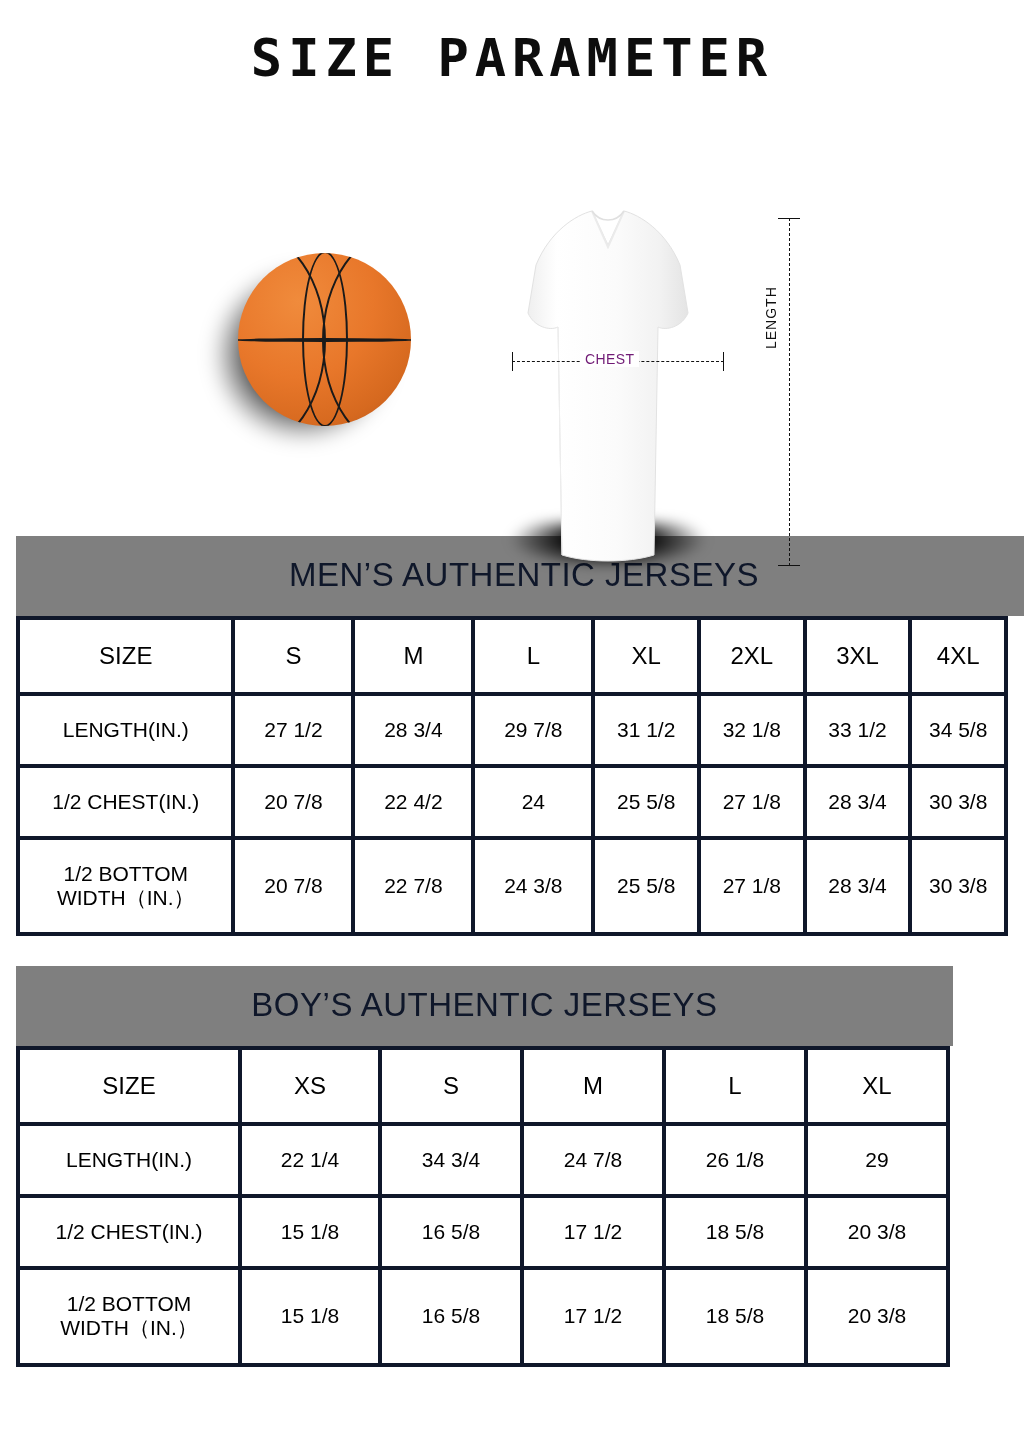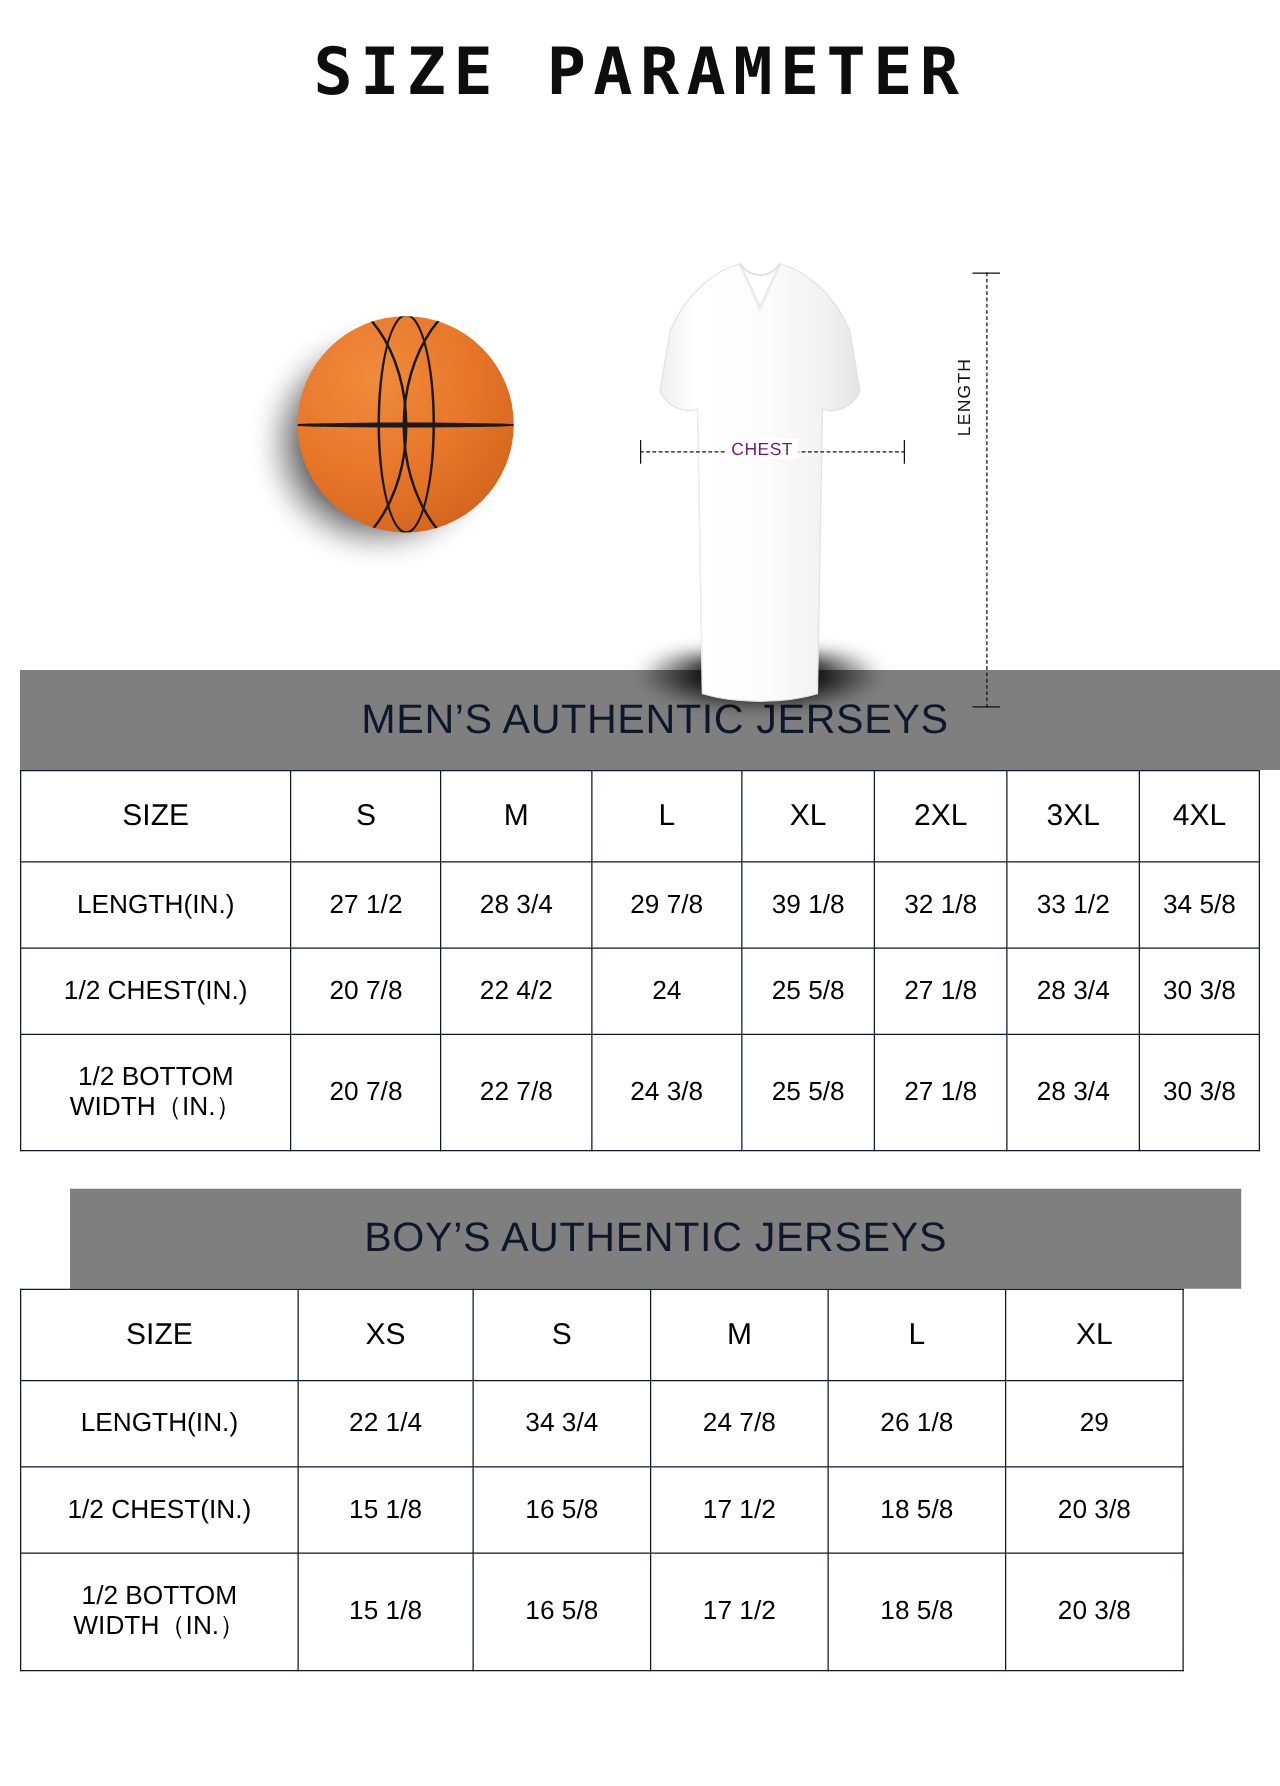--- a/index.html
+++ b/index.html
@@ -189,37 +189,37 @@
     font-size: 33px;
     letter-spacing: 0.5px;
     padding: 20px 12px 22px;
   }
   table.size-table {
     border-collapse: collapse;
     width: 100%;
     table-layout: fixed;
   }
   table.size-table td {
-    border: 1px solid #0f172a;
+    border: 4px solid #0f172a;
     text-align: center;
     font-size: 21px;
     padding: 22px 2px;
     white-space: nowrap;
   }
   table.size-table tr:first-child td {
     font-size: 24px;
   }
   .row-label {
     font-size: 21px !important;
     margin-left: 17px;
   }
   .men-block { margin-top: 38px; }
   .men-block .table-header { width: 100%; }
   .boy-block { margin-top: 30px; }
-  .boy-header-wrap { width: 913px; margin-left: 40px; }
+  .boy-header-wrap { width: 913px; }
   .boy-block table.size-table { width: 930px; }
   .two-line { line-height: 1.15; white-space: normal; }
 </style>
 </head>
 <body>
 
 <h1 class="page-title">SIZE PARAMETER</h1>
 
 <div class="illustration">
 
@@ -287,21 +287,21 @@
       <td>XL</td>
       <td>2XL</td>
       <td>3XL</td>
       <td>4XL</td>
     </tr>
     <tr>
       <td class="row-label">LENGTH(IN.)</td>
       <td>27 1/2</td>
       <td>28 3/4</td>
       <td>29 7/8</td>
-      <td>39 1/8</td>
+      <td>31 1/2</td>
       <td>32 1/8</td>
       <td>33 1/2</td>
       <td>34 5/8</td>
     </tr>
     <tr>
       <td class="row-label">1/2 CHEST(IN.)</td>
       <td>20 7/8</td>
       <td>22 4/2</td>
       <td>24</td>
       <td>25 5/8</td>

